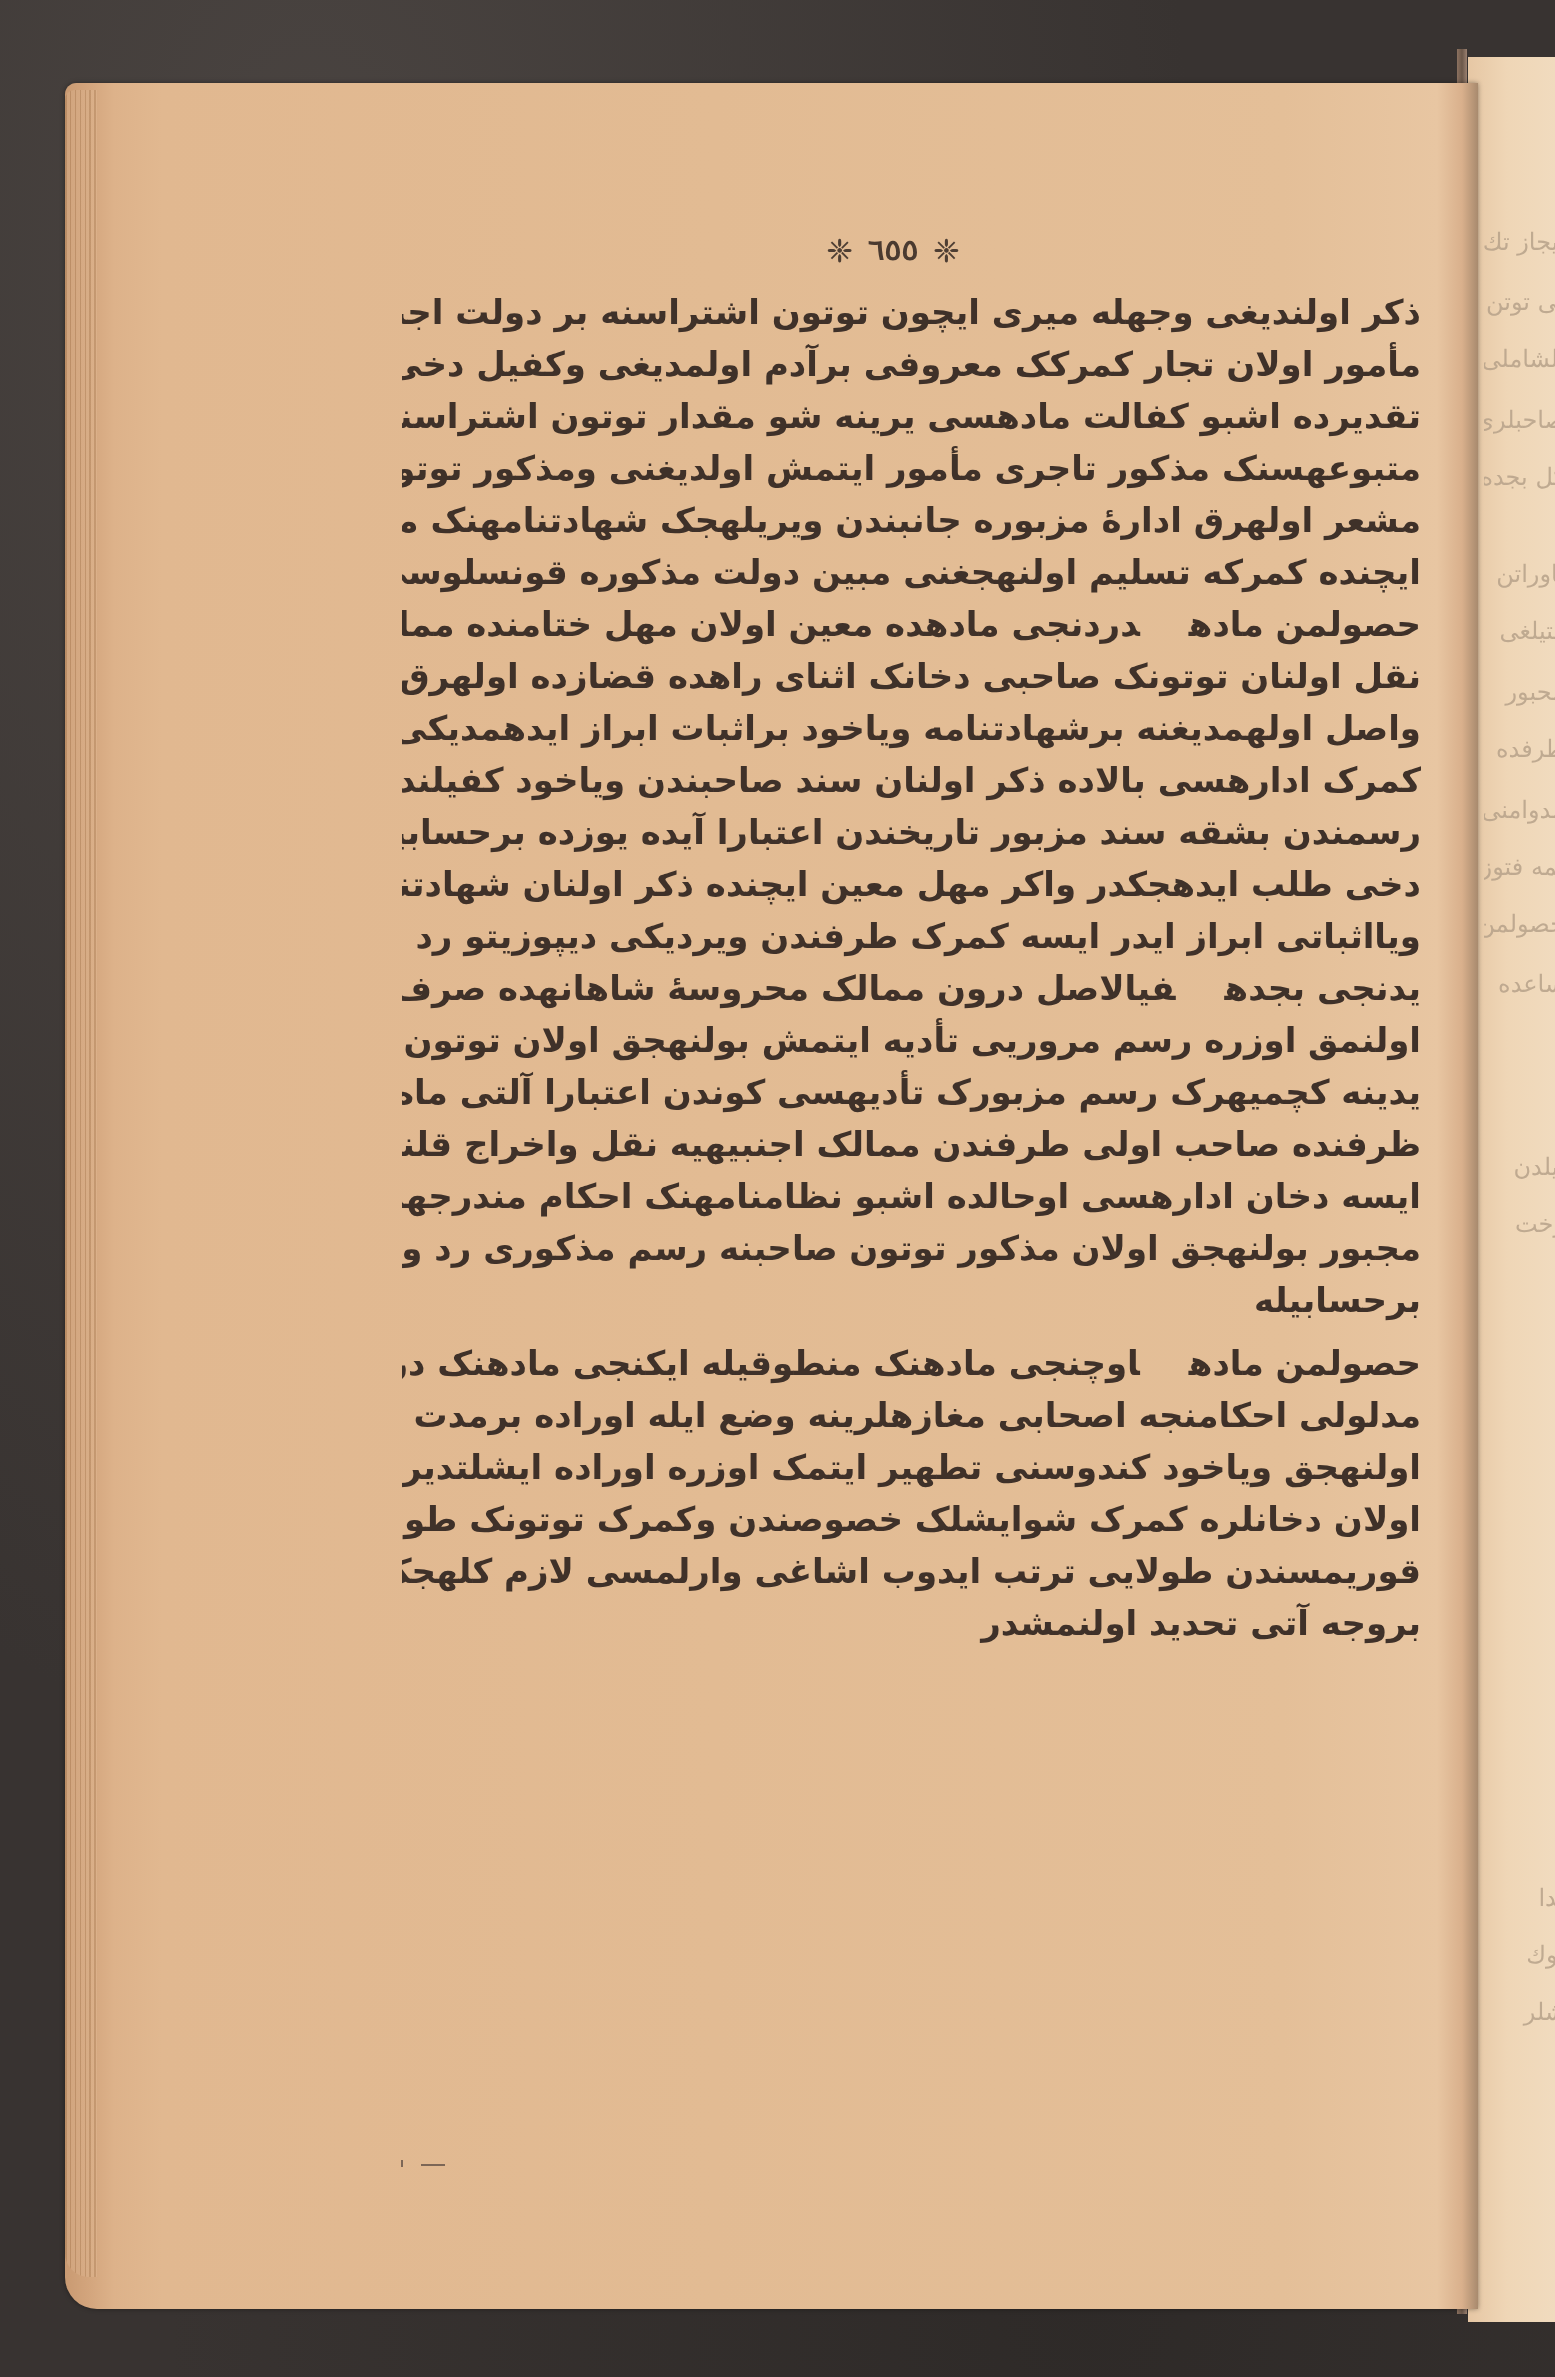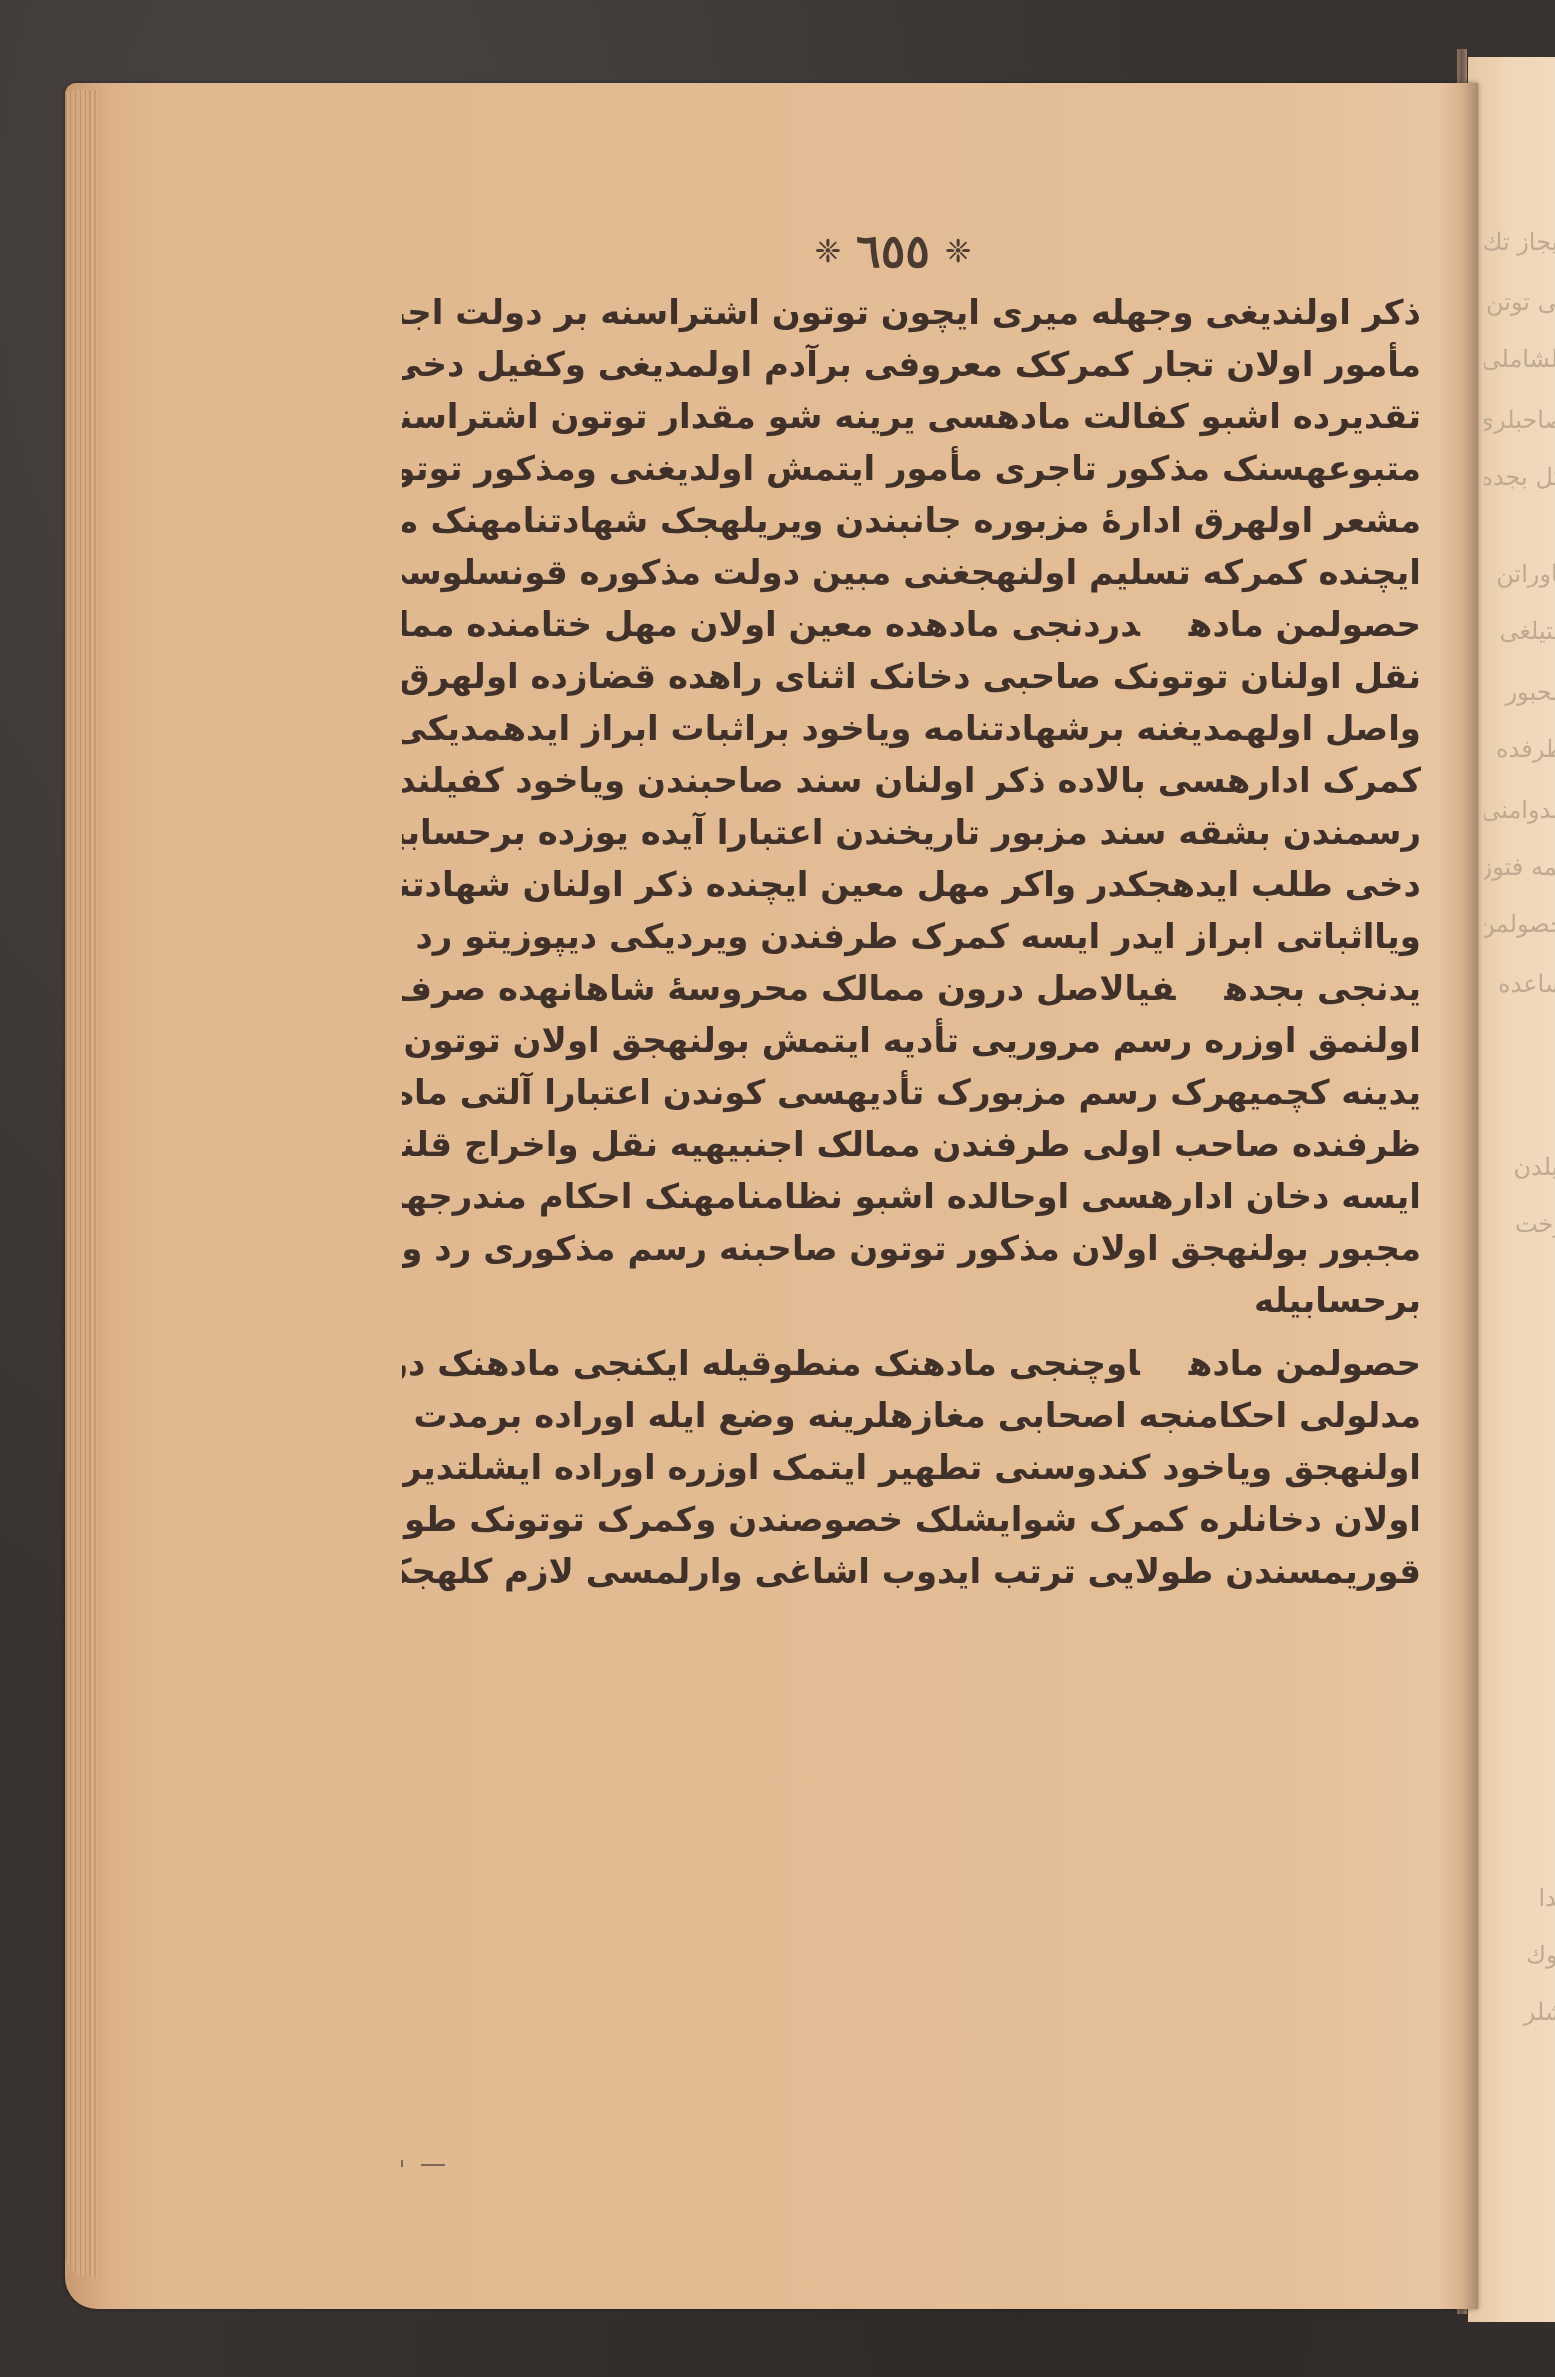--- a/index.html
+++ b/index.html
@@ -86,22 +86,22 @@
       align-items: center;
       justify-content: center;
       gap: 14.6px;
     }
     .ornament {
       font-size: 32px;
       color: #4e3e33;
       line-height: 1;
     }
     .page-number {
-      font-family: Liberation Sans, sans-serif;
-      font-size: 46px;
+      font-family: Liberation Mono, monospace;
+      font-size: 28px;
       font-weight: bold;
       color: #4a3a30;
       direction: rtl;
       letter-spacing: 3.2px;
     }
     
     .text-block {
       position: absolute;
       left: 402px;
       top: 286px;
@@ -210,20 +210,21 @@
     <span class="line">مجبور بولنهجق اولان مذکور توتون صاحبنه رسم مذکوری رد واعاده</span>
     <span class="line short">برحسابیله</span>
   </div>
 
   <div>
     <span class="line gap-before"><span class="article-label">حصولمن ماده</span><span>اوچنجی مادهنک منطوقیله ایکنجی مادهنک دردنجی بندی</span></span>
     <span class="line">مدلولی احکامنجه اصحابی مغازهلرینه وضع ایله اوراده برمدت مکث</span>
     <span class="line">اولنهجق ویاخود کندوسنی تطهیر ایتمک اوزره اوراده ایشلتدیریلهجک</span>
     <span class="line">اولان دخانلره کمرک شوایشلک خصوصندن وکمرک توتونک طوردیغی مدتده</span>
     <span class="line">قوریمسندن طولایی ترتب ایدوب اشاغی وارلمسی لازم کلهجک نقصانلر</span>
+    <span class="line short">بروجه آتی تحدید اولنمشدر</span>
   </div>
 </div>
 
 <div class="bottom-mark">
   <span style="left:0;top:0;width:2.4px;height:6.5px;"></span>
   <span style="left:19.5px;top:4px;width:24px;height:1.6px;"></span>
 </div>
 
 
 </body></html>

